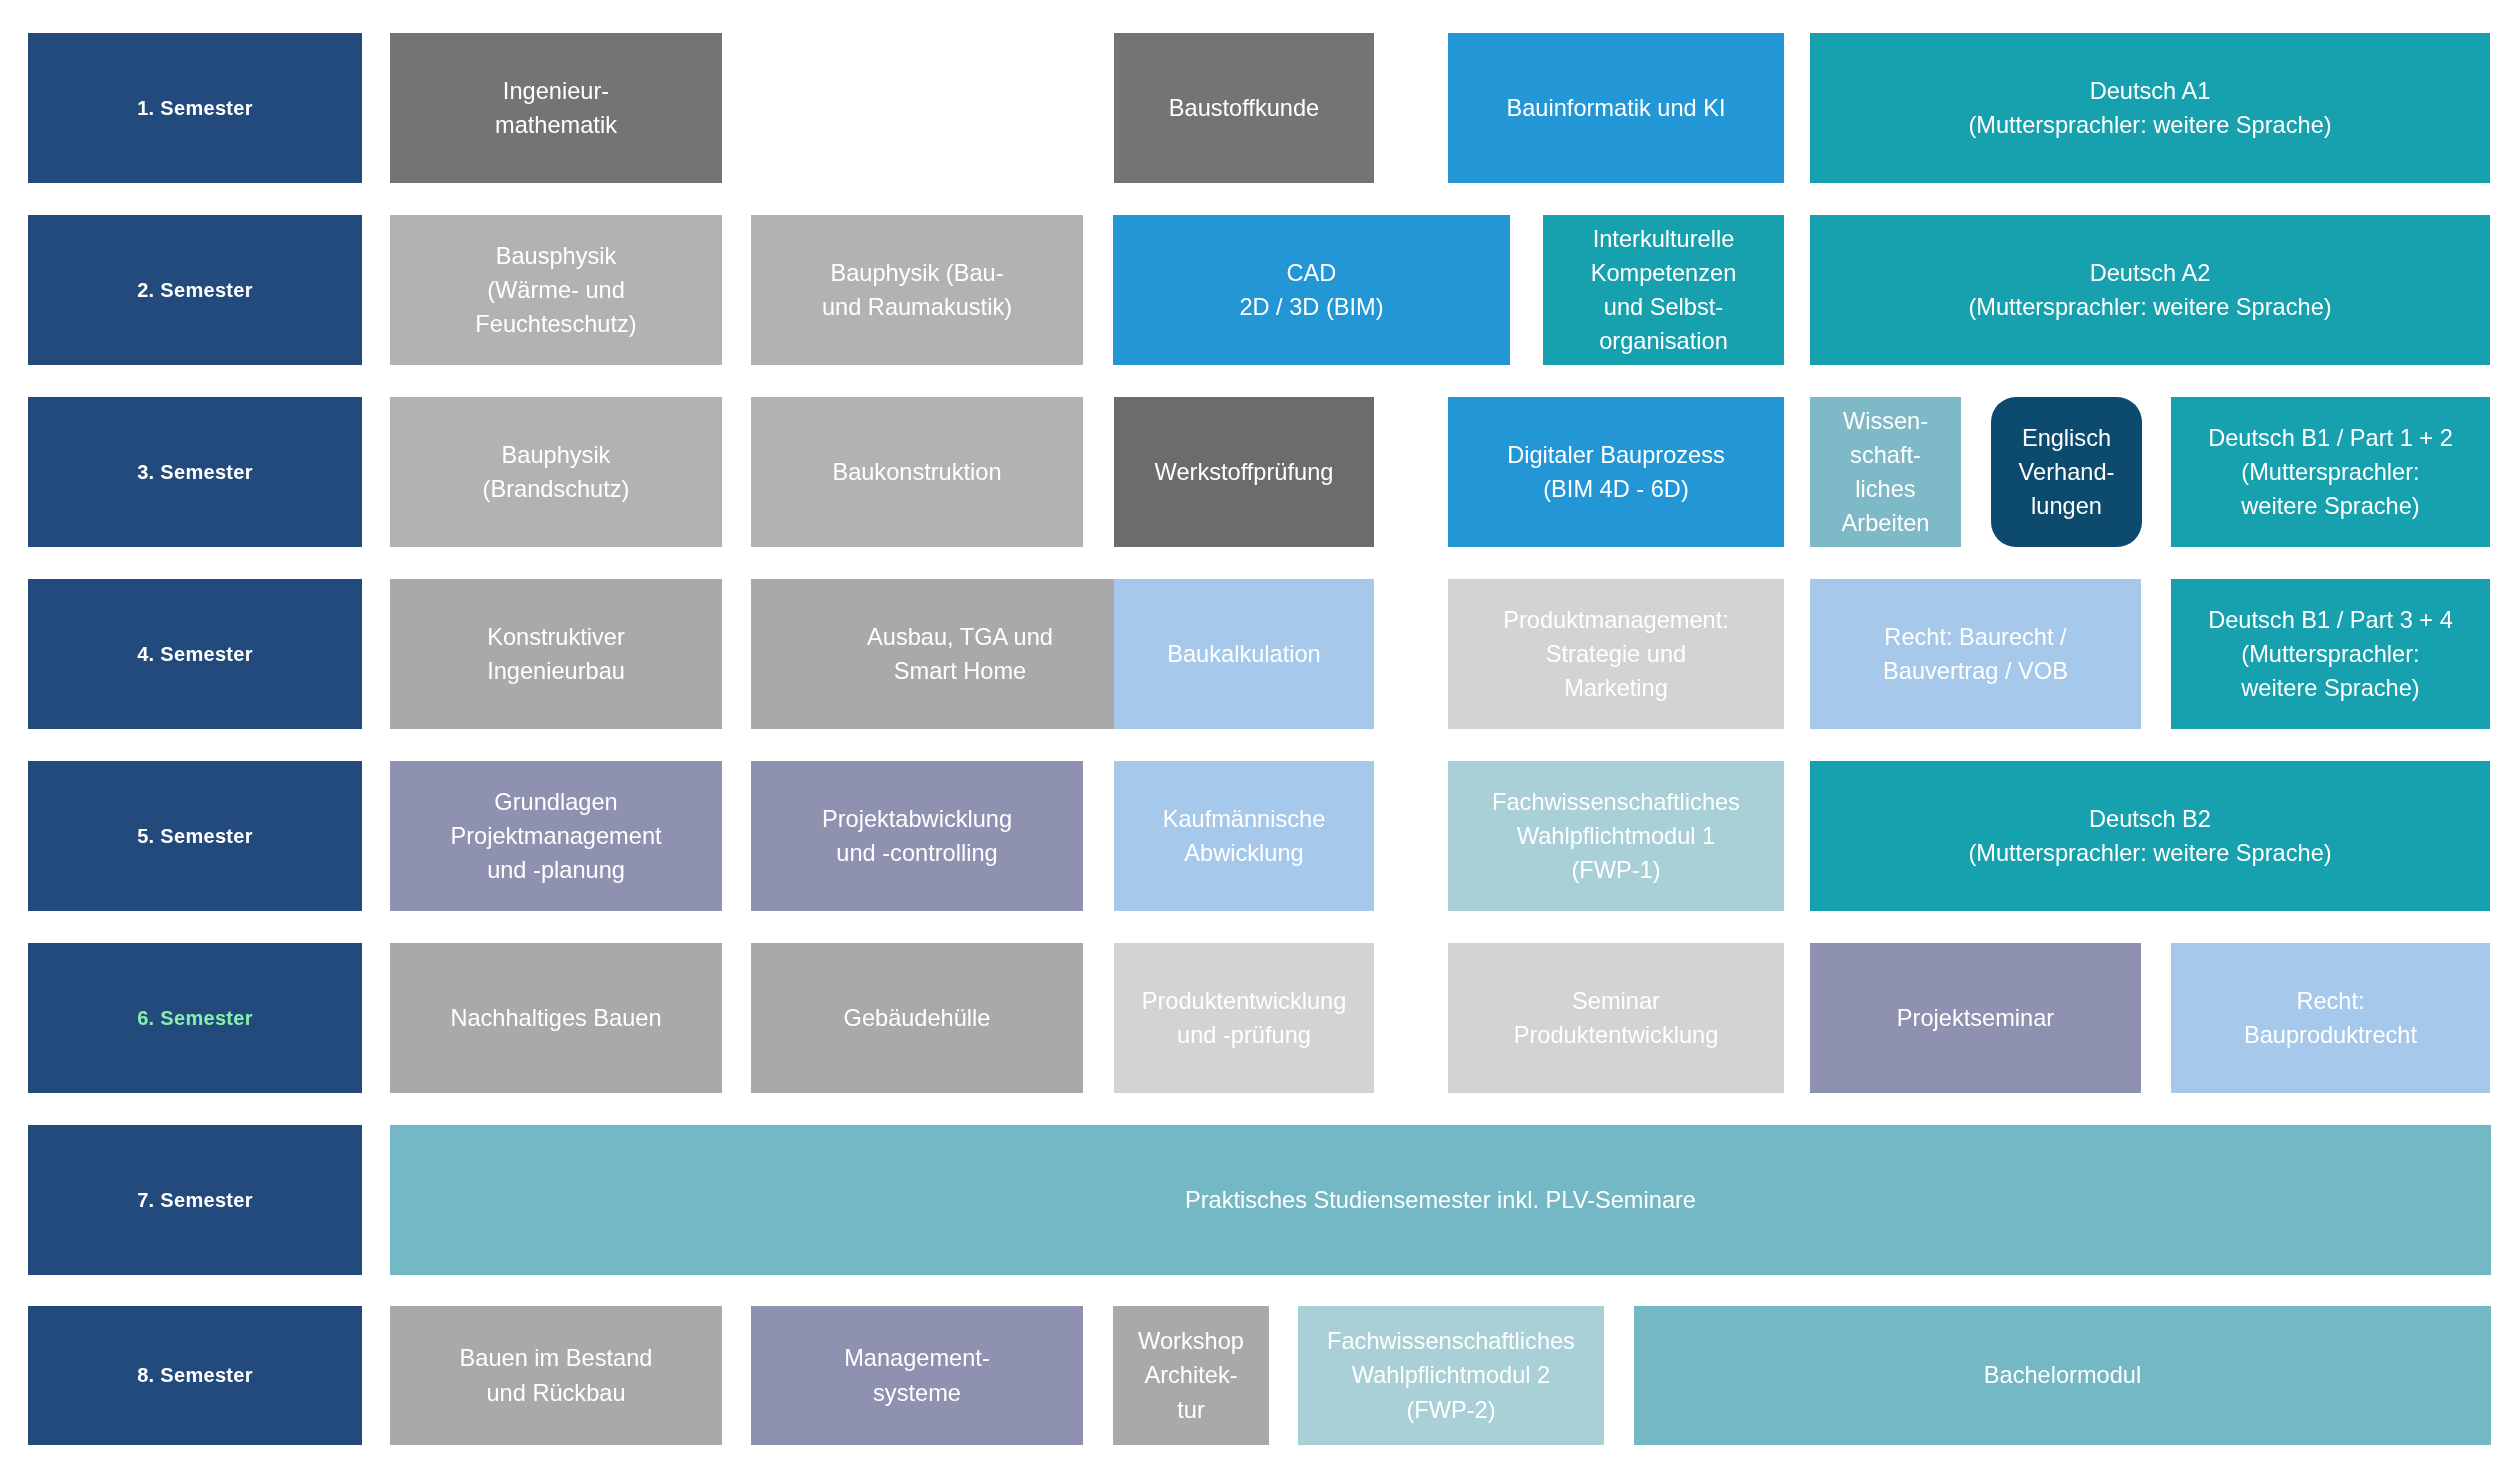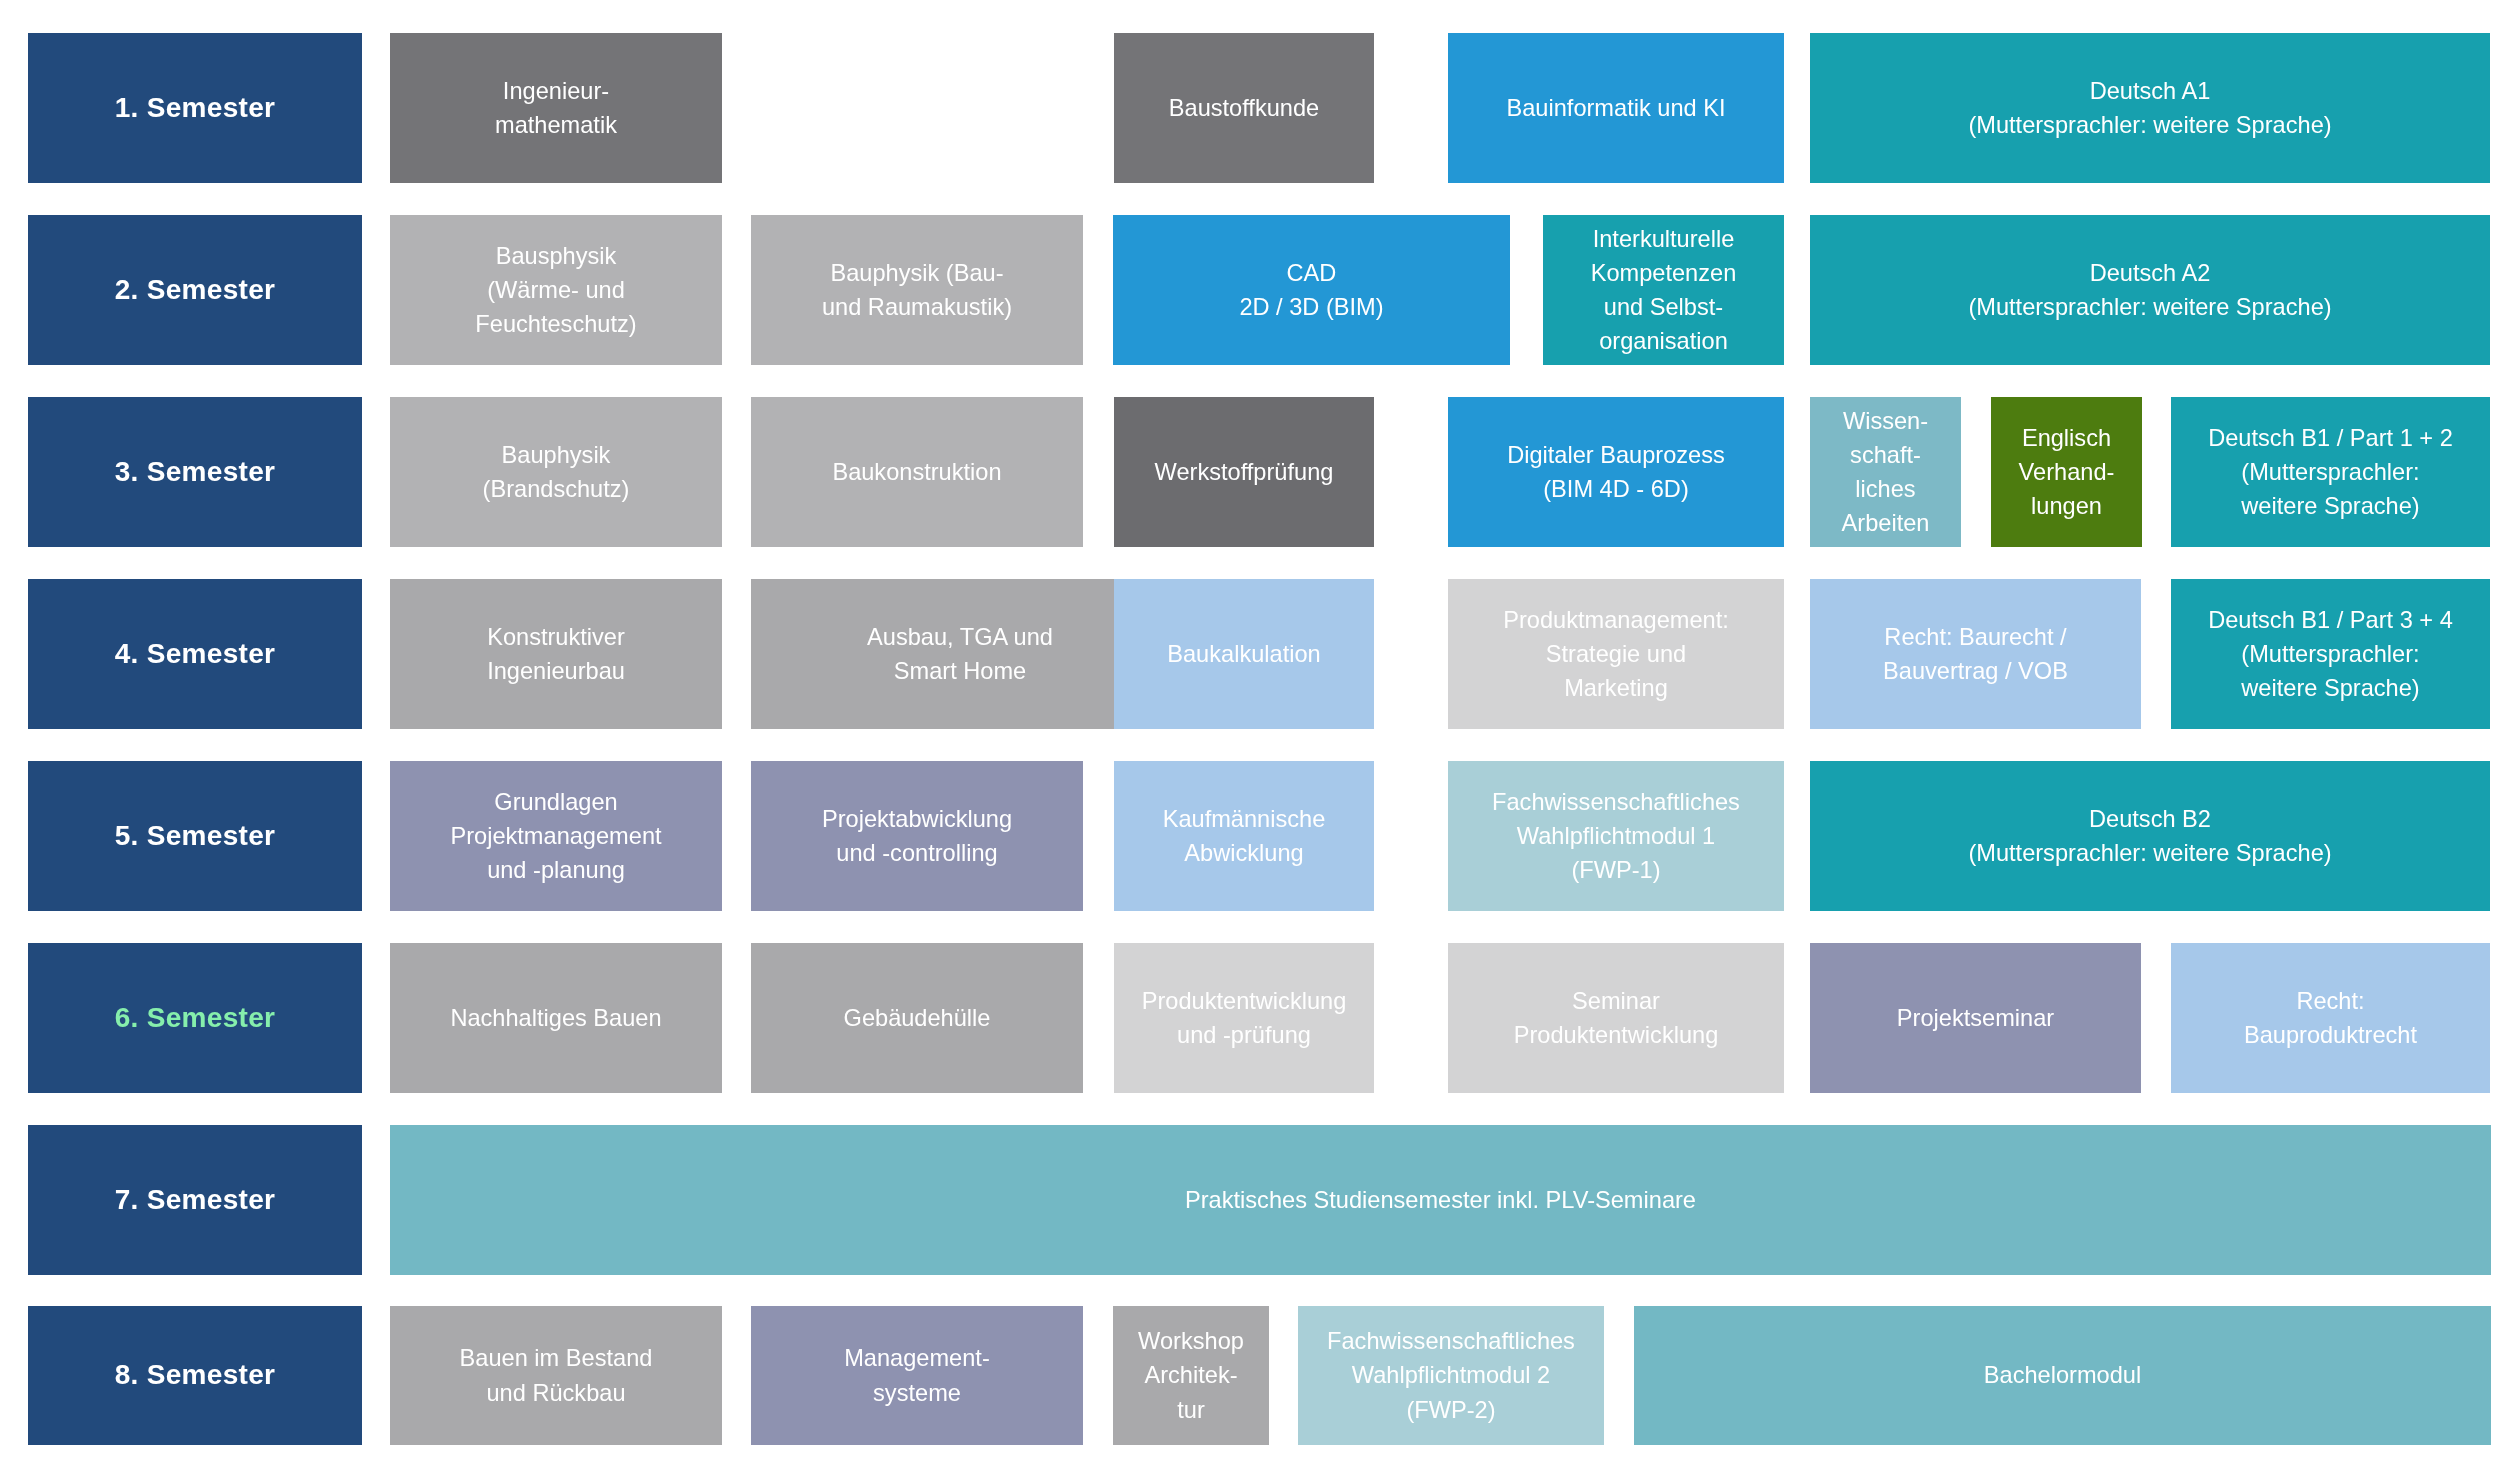--- a/index.html
+++ b/index.html
@@ -6,21 +6,21 @@
   body{font-family:"Liberation Sans",sans-serif;}
   .board{position:relative;width:2512px;height:1472px;background:#ffffff;overflow:hidden;}
   .box{
     position:absolute;
     display:flex;align-items:center;justify-content:center;
     text-align:center;color:#ffffff;
     white-space:pre-line;
     font-size:23.6px;line-height:1.45;
     height:150px;
   }
-  .sem{font-size:28px;font-weight:700;letter-spacing:0.3px;}
+  .sem{font-size:20px;font-weight:700;letter-spacing:0.3px;}
   
   .r1{top:33px}.r2{top:215px}.r3{top:397px}.r4{top:579px}
   .r5{top:761px}.r6{top:943px}.r7{top:1125px}.r8{top:1306px;height:139px}
   
   .c-sem{left:28px;width:334px}
   .c1{left:390px;width:332px}
   .c2{left:751px;width:332px}
   .c3{left:1114px;width:260px}
   .c4{left:1448px;width:336px}
   .c5a{left:1810px;width:151px}
@@ -67,21 +67,21 @@
   <div class="box r3 c1" style="background-color: rgb(178, 178, 180); color: rgb(255, 255, 255);">Bauphysik
 (Brandschutz)</div>
   <div class="box r3 c2" style="background-color: rgb(178, 178, 180); color: rgb(255, 255, 255);">Baukonstruktion</div>
   <div class="box r3 c3" style="background-color: rgb(108, 108, 111); color: rgb(255, 255, 255);">Werkstoffprüfung</div>
   <div class="box r3 c4" style="background-color: rgb(35, 151, 213); color: rgb(255, 255, 255);">Digitaler Bauprozess
 (BIM 4D - 6D)</div>
   <div class="box r3 c5a" style="background-color: rgb(125, 185, 198); color: rgb(255, 255, 255);">Wissen-
 schaft-
 liches
 Arbeiten</div>
-  <div class="box r3 c5b" style="background-color: #4d7c0f; color: rgb(255, 255, 255);">Englisch
+  <div class="box r3 c5b" style="background-color: #0c4a6e; color: rgb(255, 255, 255); border-radius: 25px;">Englisch
 Verhand-
 lungen</div>
   <div class="box r3 c5c" style="background-color: rgb(23, 160, 174); color: rgb(255, 255, 255);">Deutsch B1 / Part 1 + 2
 (Muttersprachler:
 weitere Sprache)</div>
 
   <div class="box sem r4 c-sem" style="background-color: rgb(34, 74, 124); color: rgb(255, 255, 255);">4. Semester</div>
   <div class="box r4 c1" style="background-color: rgb(169, 169, 171); color: rgb(255, 255, 255);">Konstruktiver
 Ingenieurbau</div>
   <div class="box r4 c2" style="background-color: rgb(169, 169, 171); color: rgb(255, 255, 255); padding-left: 43px;">Ausbau, TGA und

